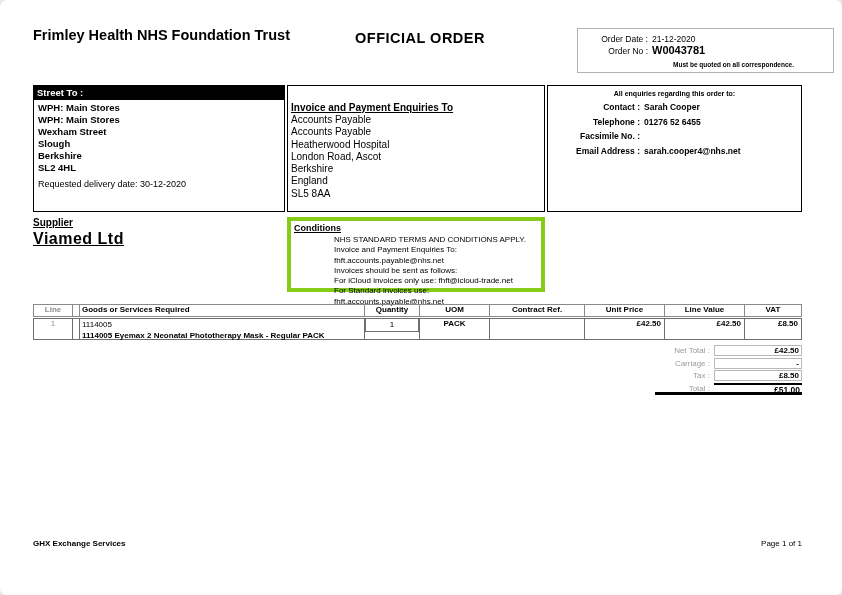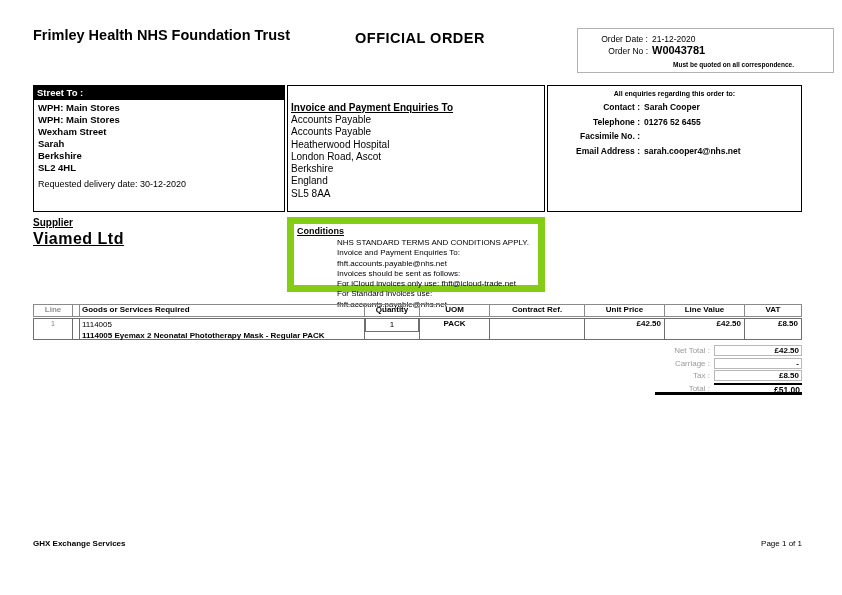--- a/index.html
+++ b/index.html
@@ -1,20 +1,21 @@
 <!DOCTYPE html>
 <html><head>
 <meta charset="utf-8">
 <style>
   * { margin:0; padding:0; box-sizing:border-box; }
   html,body { background:#e8e8e8; }
   .page {
     position:relative; width:842px; height:595px; background:#ffffff;
     font-family:"Liberation Sans", sans-serif; color:#000; overflow:hidden;
     margin:0 auto;
+    border-radius:7px;
   }
   .abs { position:absolute; }
 
   
   .trust-name { left:33px; top:27px; width:260px; font-size:14.5px; font-weight:bold; line-height:17px; }
   .doc-title  { left:300px; top:30px; width:240px; text-align:center; font-size:14.5px; font-weight:bold; letter-spacing:0.5px; }
 
   .order-box { left:577px; top:28px; width:257px; height:45px; border:1px solid #b2b2b2; }
   .order-row { position:absolute; left:0; width:100%; display:grid; grid-template-columns:70px auto; column-gap:4px; font-size:8.5px; }
   .order-row .lbl { text-align:right; }
@@ -36,21 +37,21 @@
   .enquiries-box { left:547px; top:85px; width:255px; height:127px; border:1.5px solid #000; }
   .enq-heading { position:absolute; top:4px; left:30px; right:30px; text-align:center; font-size:7px; font-weight:bold; }
   .enq-rows { position:absolute; top:16px; left:0; right:4px; }
   .enq-row { display:grid; grid-template-columns:92px auto; column-gap:4px; font-size:8.5px; font-weight:bold; margin-bottom:4.5px; }
   .enq-row .lbl { text-align:right; }
 
   
   .supplier-label { left:33px; top:217px; font-size:10px; font-weight:bold; text-decoration:underline; }
   .supplier-name  { left:33px; top:230px; font-size:16px; font-weight:bold; text-decoration:underline; letter-spacing:0.5px; }
 
-  .conditions-box { left:287px; top:217px; width:258px; height:75px; border:7px solid #84cc16; padding:2px 0 0 3px; }
+  .conditions-box { left:287px; top:217px; width:258px; height:75px; border:4px solid #84cc16; padding:2px 0 0 3px; }
   .conditions-title { font-size:9px; font-weight:bold; text-decoration:underline; margin-bottom:2px; }
   .condition-line { font-size:8px; line-height:10.3px;margin-left:40px; }
 
   
   .thead { left:33px; top:304px; width:769px; height:13px; border:1px solid #8a8a8a; display:flex; font-size:8px; align-items:center; }
   .trow  { left:33px; top:318px; width:769px; height:22px; border:1px solid #6e6e6e; display:flex; font-size:8px; }
   .c { height:100%; border-right:1px solid #8a8a8a; }
   .trow .c { border-right:1px solid #6e6e6e; }
   .c:last-child { border-right:none; }
   .c-line  { width:39px; text-align:center; color:#8f8f8f; }
@@ -99,21 +100,21 @@
     </div>
     <div class="order-note">Must be quoted on all correspondence.</div>
   </div>
 
   <div class="abs deliver-box">
     <div class="deliver-head">Street To :</div>
     <div class="deliver-lines">
       <div>WPH: Main Stores</div>
       <div>WPH: Main Stores</div>
       <div>Wexham Street</div>
-      <div>Sarah</div>
+      <div>Slough</div>
       <div>Berkshire</div>
       <div>SL2 4HL</div>
     </div>
     <div class="req-date">Requested delivery date: 30-12-2020</div>
   </div>
 
   <div class="abs invoice-box">
     <div class="invoice-title">Invoice and Payment Enquiries To</div>
     <div class="invoice-lines">
       <div>Accounts Payable</div>

